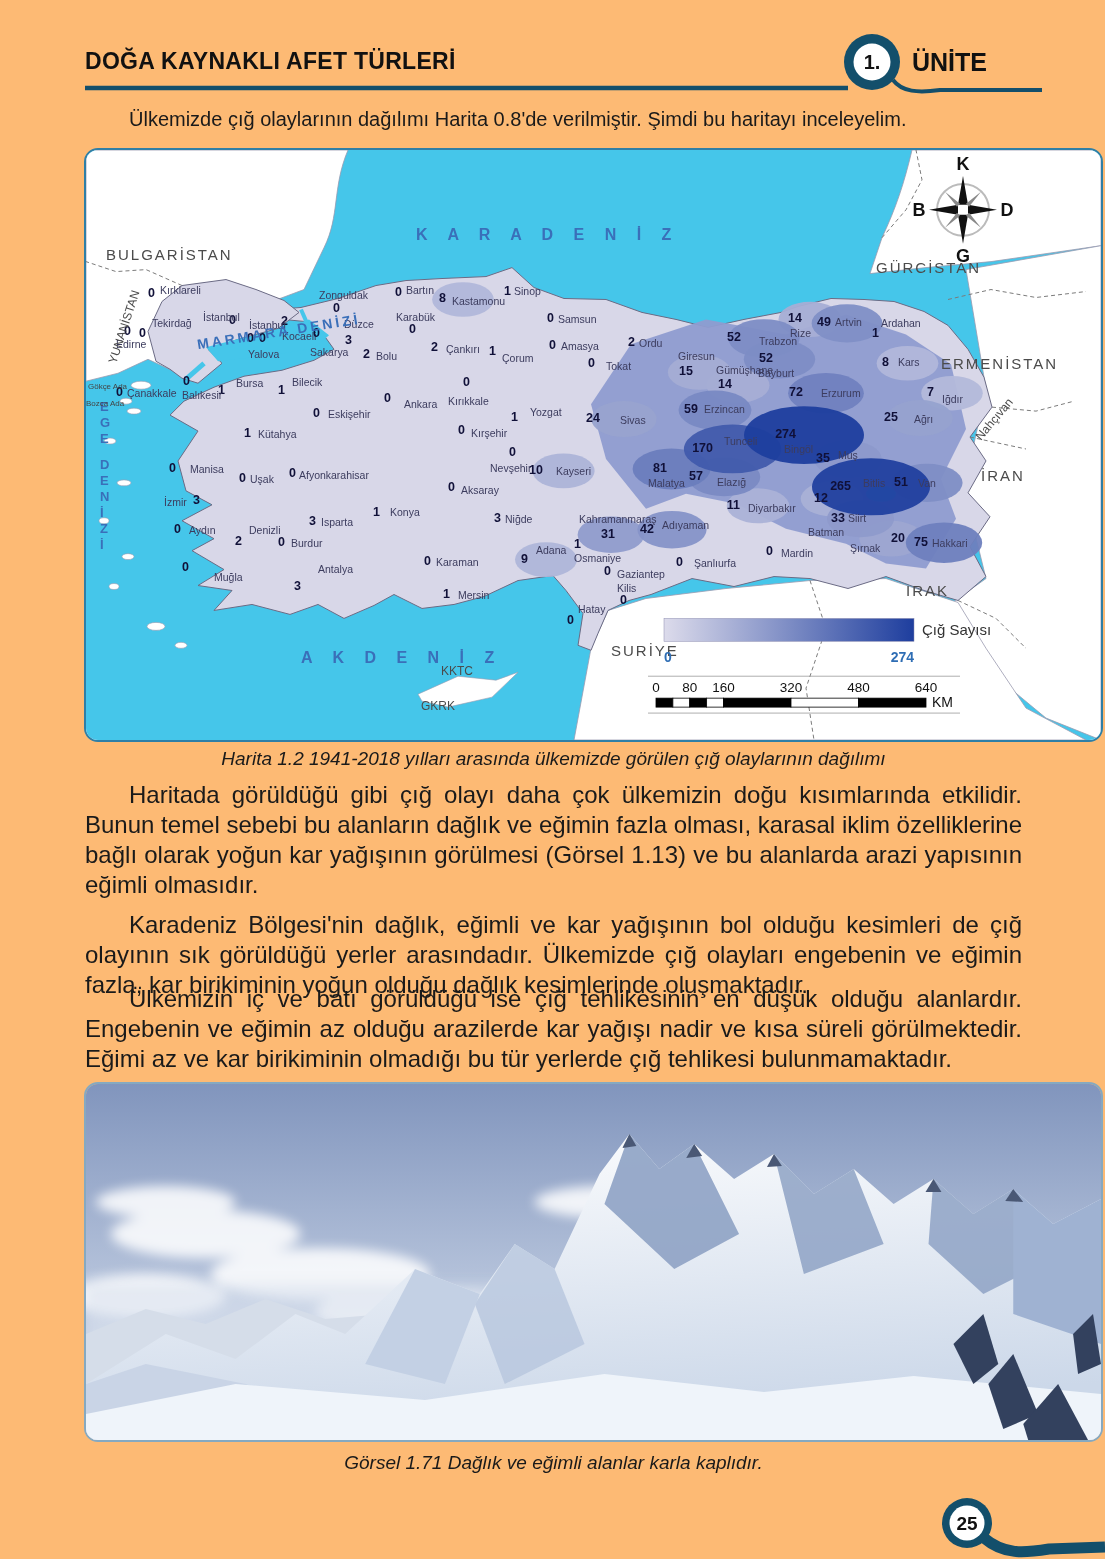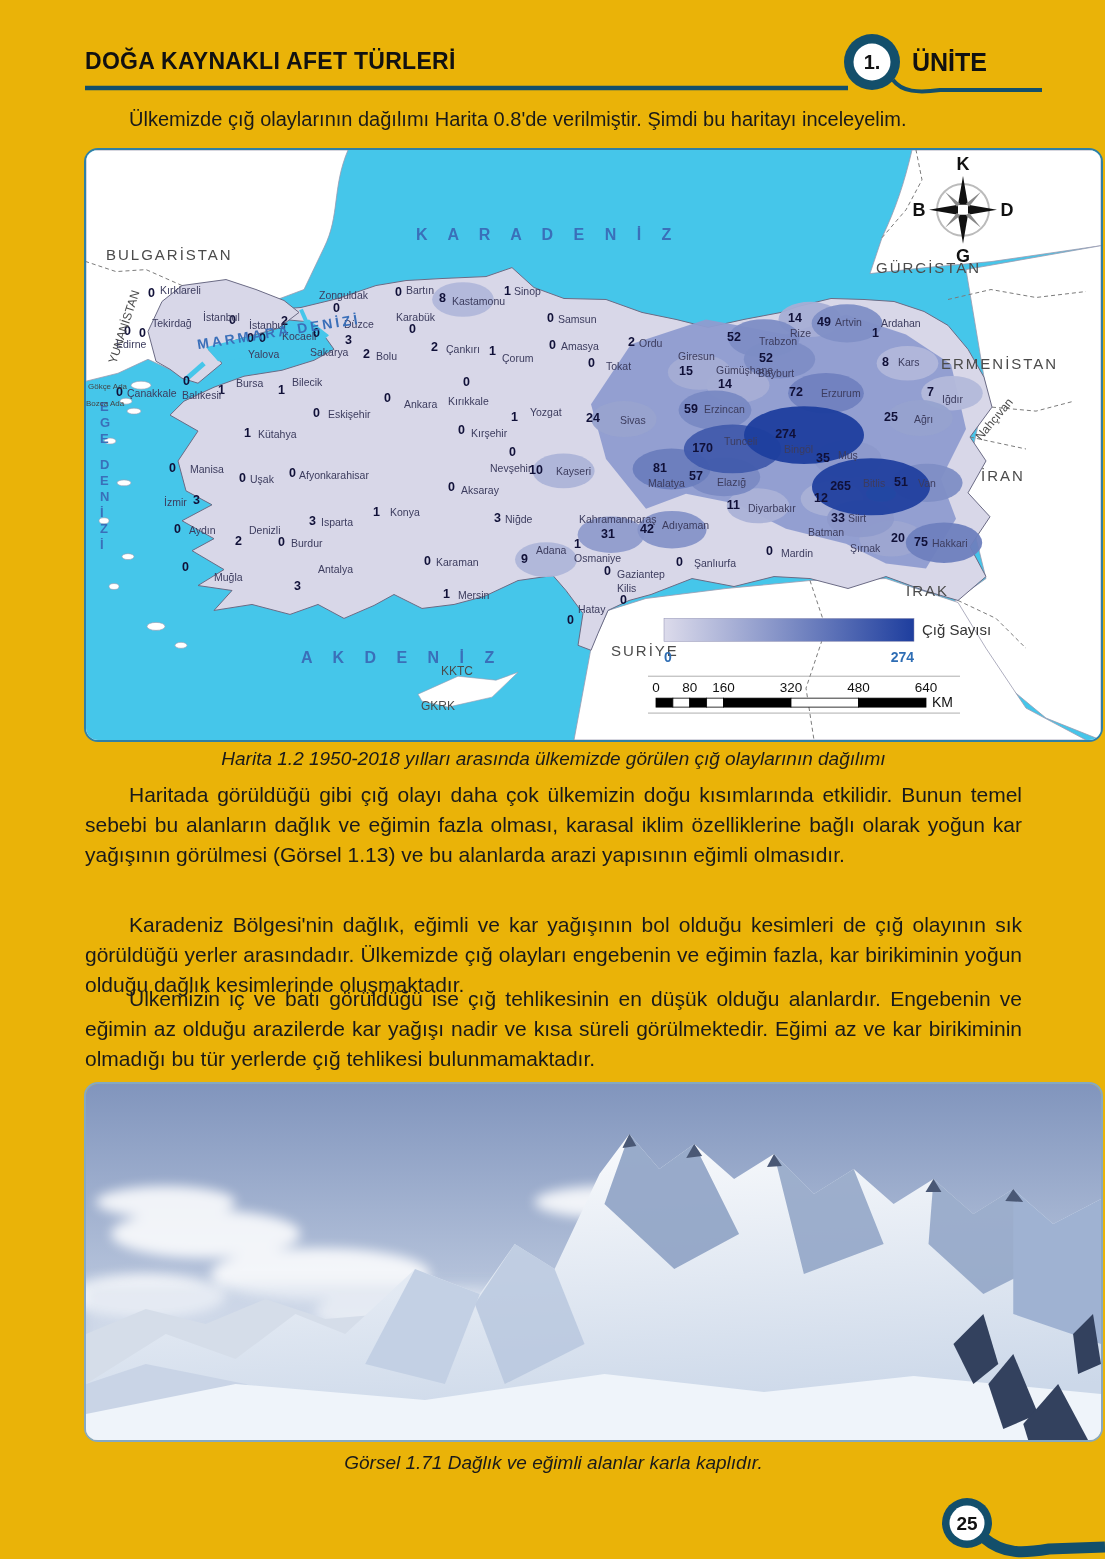--- a/index.html
+++ b/index.html
@@ -1,32 +1,32 @@
 <!DOCTYPE html>
 <html lang="tr"><head>
 <meta charset="utf-8">
 <style>
   html,body{margin:0;padding:0;background:#fff;}
-  .page{position:relative;width:1105px;height:1559px;background:#eab308;overflow:hidden;
+  .page{position:relative;width:1105px;height:1559px;background:#fdba74;overflow:hidden;
         font-family:"Liberation Sans",sans-serif;color:#1a1a1a;}
   .page-title{position:absolute;left:85px;top:48px;margin:0;font-size:23px;font-weight:bold;
         letter-spacing:.3px;color:#111;}
   .header-svg{position:absolute;left:0;top:0;width:1105px;height:108px;pointer-events:none;}
   .unit-num{font:bold 20px "Liberation Sans",sans-serif;fill:#111;}
   .unit-label{font:bold 25px "Liberation Sans",sans-serif;fill:#111;}
   .intro{position:absolute;left:85px;top:104px;width:937px;margin:0;font-size:20px;
         line-height:30px;text-indent:44px;}
   .map-fig{position:absolute;left:84px;top:148px;width:1019px;height:594px;border:2px solid #2f7fa6;
         border-radius:14px;overflow:hidden;background:#fff;box-sizing:border-box;}
   .map-fig svg{display:block;width:100%;height:100%;}
   .caption{position:absolute;left:85px;width:937px;margin:0;text-align:center;font-style:italic;
         font-size:19px;color:#1a1a1a;}
   .map-caption{top:748px;}
   .photo-caption{top:1452px;}
-  .body-par{position:absolute;left:85px;width:937px;margin:0;font-size:21px;line-height:30px;
+  .body-par{position:absolute;left:85px;width:937px;margin:0;font-size:24px;line-height:30px;
         text-align:justify;text-indent:44px;}
   .p1{top:780px;}
   .p2{top:882px;margin-top:28px;}
   .p3{top:984px;}
   .photo-fig{position:absolute;left:84px;top:1082px;width:1019px;height:360px;border:2px solid #86a9c0;
         border-radius:14px;overflow:hidden;box-sizing:border-box;}
   .photo-fig svg{display:block;width:100%;height:100%;}
   .footer-svg{position:absolute;right:0;top:1493px;width:176px;height:66px;}
   .pagenum{font:bold 19px "Liberation Sans",sans-serif;fill:#111;}
   
@@ -365,21 +365,21 @@
           <text x="705" y="544" text-anchor="middle" class="scale-num">320</text>
           <text x="772.5" y="544" text-anchor="middle" class="scale-num">480</text>
           <text x="840" y="544" text-anchor="middle" class="scale-num">640</text>
           <text x="846" y="559" class="scale-unit">KM</text>
           <line x1="562" y1="528" x2="874" y2="528" stroke="#999" stroke-width="0.8"></line>
           <line x1="562" y1="565" x2="874" y2="565" stroke="#999" stroke-width="0.8"></line>
         </g>
     </svg>
   </figure>
 
-  <p class="caption map-caption">Harita 1.2 1950-2018 yılları arasında ülkemizde görülen çığ olaylarının dağılımı</p>
+  <p class="caption map-caption">Harita 1.2 1941-2018 yılları arasında ülkemizde görülen çığ olaylarının dağılımı</p>
 
   <p class="body-par p1">Haritada görüldüğü gibi çığ olayı daha çok ülkemizin doğu kısımlarında etkilidir. Bunun temel sebebi bu alanların dağlık ve eğimin fazla olması, karasal iklim özelliklerine bağlı olarak yoğun kar yağışının görülmesi (Görsel 1.13) ve bu alanlarda arazi yapısının eğimli olmasıdır.</p>
   <p class="body-par p2">Karadeniz Bölgesi'nin dağlık, eğimli ve kar yağışının bol olduğu kesimleri de çığ olayının sık görüldüğü yerler arasındadır. Ülkemizde çığ olayları engebenin ve eğimin fazla, kar birikiminin yoğun olduğu dağlık kesimlerinde oluşmaktadır.</p>
   <p class="body-par p3">Ülkemizin iç ve batı görüldüğü ise çığ tehlikesinin en düşük olduğu alanlardır. Engebenin ve eğimin az olduğu arazilerde kar yağışı nadir ve kısa süreli görülmektedir. Eğimi az ve kar birikiminin olmadığı bu tür yerlerde çığ tehlikesi bulunmamaktadır.</p>
 
   <figure class="photo-fig" style="margin:0">
     <svg viewBox="0 0 1018 356" preserveAspectRatio="none">
       <defs>
         <linearGradient id="sky" x1="0" y1="0" x2="0" y2="1">
           <stop offset="0" stop-color="#8195bd"></stop>

